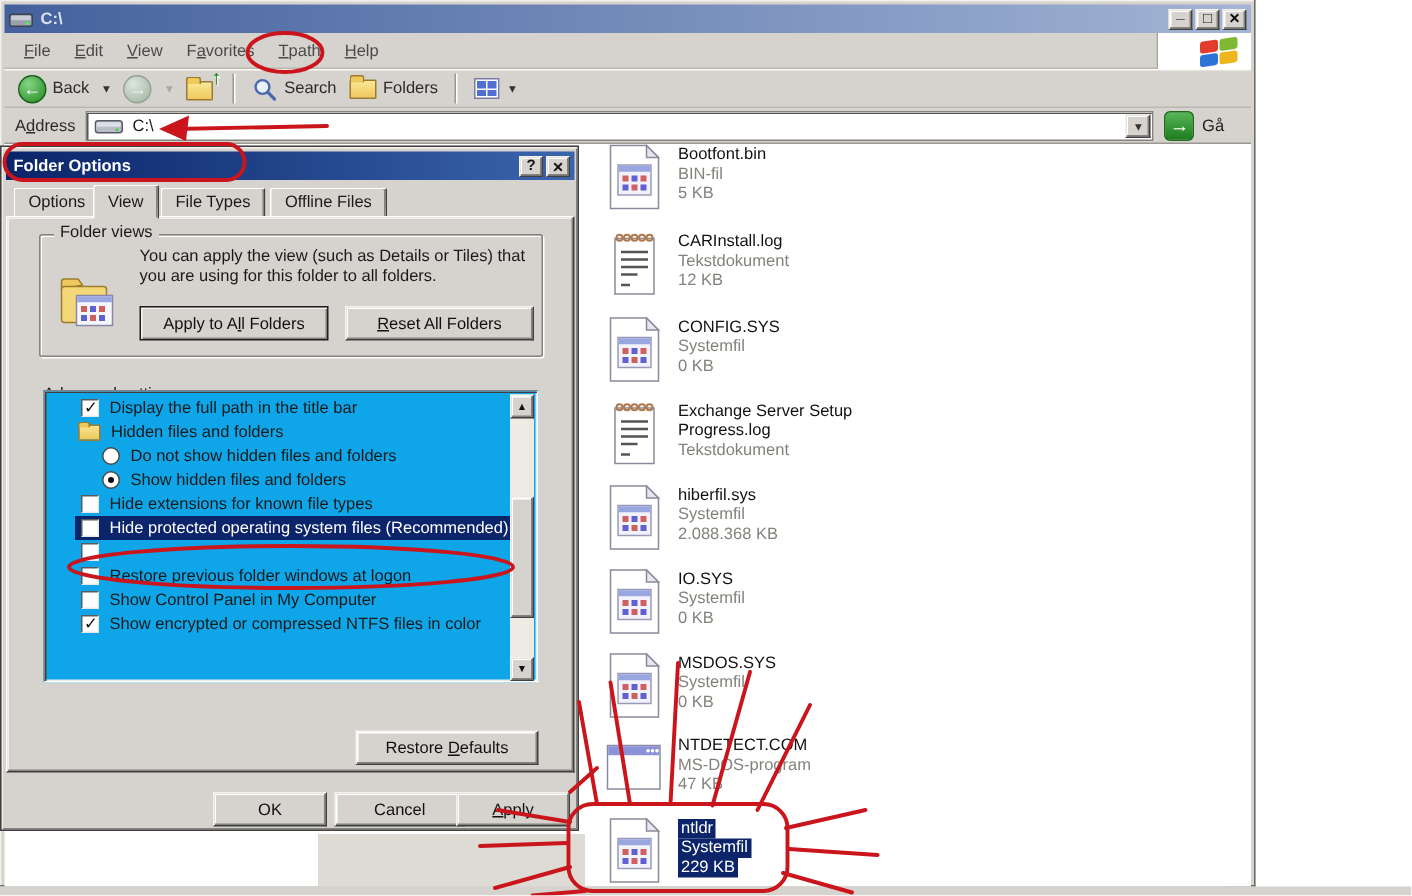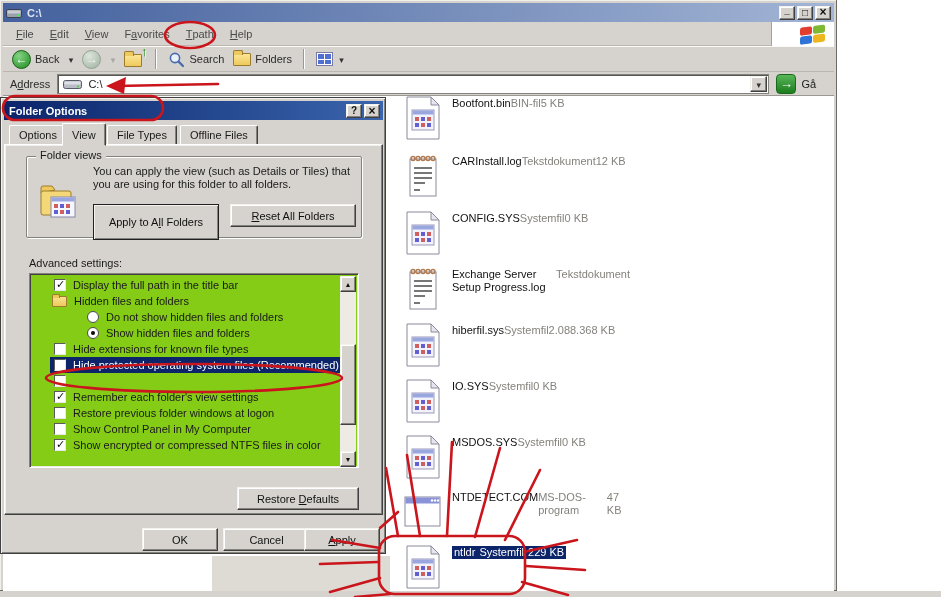--- a/index.html
+++ b/index.html
@@ -65,21 +65,21 @@
   .go-area{display:flex;align-items:center;gap:5px}
   .go-sq{width:20px;height:20px;border-radius:4px;border:1px solid #1a6a1a;position:relative;
     background:linear-gradient(#57b657,#1d7c1d)}
   .go-sq::after{content:"\2192";position:absolute;inset:0;display:flex;align-items:center;justify-content:center;
     color:#fff;font-weight:bold;font-size:13px}
 
   
   .content{position:absolute;left:3px;top:96px;width:831px;height:495px;background:#fff}
   .tile{position:absolute;left:403px;display:flex;gap:9px;width:250px;z-index:2}
   .ficon{width:40px;height:44px;flex:none}
-  .ftext{display:flex;flex-direction:row;width:178px;line-height:13px;padding-top:1px}
+  .ftext{display:flex;flex-direction:column;width:178px;line-height:13px;padding-top:1px}
   .fname{color:#111}
   .ftype,.fsize{color:#84827c}
   .tile.selected .fname,.tile.selected .ftype,.tile.selected .fsize{background:#0b246a;color:#fff;align-self:flex-start;padding:0 2px}
 
   .vscroll{position:absolute;left:818px;top:97px;width:17px;height:494px;background:#edebe4}
   .sbtn{position:absolute;left:0;right:0;height:16px;display:flex;align-items:center;justify-content:center;font-size:7px;color:#111}
   .sbtn.up::after{content:"\25B2"}
   .sbtn.dn::after{content:"\25BC"}
   .vscroll .sbtn{height:17px}
   .vs-thumb{position:absolute;left:0;right:0;top:328px;height:122px}
@@ -102,29 +102,29 @@
   .tabpage{position:absolute;left:3px;top:46px;width:379px;height:371px;background:#d6d3ce;border:1px solid;
     border-color:#fff #404040 #404040 #fff;box-shadow:inset -1px -1px 0 #84827c,inset 1px 1px 0 #f2f0ea}
   .group{position:absolute;left:21px;top:11px;width:336px;height:82px;border:1px solid #84827c;border-radius:2px;
     box-shadow:inset 1px 1px 0 #fff,1px 1px 0 #fff}
   .legend{position:absolute;left:9px;top:-8px;background:#d6d3ce;padding:0 4px}
   .gicon{position:absolute;left:12px;top:26px;width:40px;height:38px}
   .gdesc{position:absolute;left:66px;top:8px;width:264px;line-height:13px}
   .btn{background:#d6d3ce;border:1px solid;border-color:#f4f2ec #404040 #404040 #f4f2ec;
     box-shadow:inset -1px -1px 0 #84827c,inset 1px 1px 0 #fff;display:flex;align-items:center;justify-content:center;color:#111}
   .btn.default{border:1px solid #202020;box-shadow:inset 1px 1px 0 #f4f2ec,inset -1px -1px 0 #84827c}
-  .gbtn-apply{position:absolute;left:66px;top:47px;width:126px;height:36px}
+  .gbtn-apply{position:absolute;left:66px;top:47px;width:126px;height:23px}
   .gbtn-reset{position:absolute;left:203px;top:47px;width:126px;height:23px}
   .adv-label{position:absolute;left:24px;top:112px}
-  .listbox{position:absolute;left:24px;top:128px;width:330px;height:195px;background:#84cc16;border:1px solid;
+  .listbox{position:absolute;left:24px;top:115px;width:330px;height:195px;background:#0ea5e9;border:1px solid;
     border-color:#84827c #fff #fff #84827c;box-shadow:inset 1px 1px 0 #404040,inset -1px -1px 0 #ecebe4}
   .lrows{position:absolute;left:2px;top:3px;width:308px}
   .lrow{height:16px;display:flex;align-items:center;gap:7px;padding-left:22px;white-space:nowrap}
   .lrow.top{padding-left:20px}
-  .lrow.sub{padding-left:55px}
+  .lrow.sub{padding-left:36px}
   .lrow.selected{background:#0b246a;color:#fff;width:fit-content;margin-left:18px;padding-left:4px;padding-right:4px}
   .cb{width:12px;height:12px;background:#fff;border:1px solid;border-color:#5a5a5a #e8e8e8 #e8e8e8 #5a5a5a;position:relative;flex:none}
   .cb.checked::after{content:"\2713";position:absolute;left:1px;top:-2px;font-size:11px;font-weight:bold;color:#111}
   .radio{width:12px;height:12px;border-radius:50%;background:#fff;border:1px solid #4a4a4a;position:relative;flex:none}
   .radio.sel::after{content:"";position:absolute;left:3px;top:3px;width:4px;height:4px;border-radius:50%;background:#0a0a0a}
   .mini-folder{width:15px;height:11px;background:linear-gradient(#f8e290,#edc95c);border:1px solid #9c7c2c;border-radius:1px;position:relative;flex:none}
   .mini-folder::before{content:"";position:absolute;left:-1px;top:-3px;width:6px;height:3px;background:#edc95c;
     border:1px solid #9c7c2c;border-bottom:none;border-radius:2px 2px 0 0}
   .lscroll{position:absolute;right:2px;top:2px;width:16px;height:191px;background:#edebe4}
   .ls-thumb{position:absolute;left:0;right:0;top:68px;height:81px}
@@ -481,24 +481,20 @@
           <div class="lrow">
               <span class="cb"></span>
               <span>Hide extensions for known file types</span>
             </div>
           <div class="lrow selected">
               <span class="cb"></span>
               <span>Hide protected operating system files (Recommended)</span>
             </div>
           <div class="lrow">
               <span class="cb"></span>
-            </div>
-          <div class="lrow">
-              <span class="cb checked"></span>
-              <span>Remember each folder's view settings</span>
             </div>
           <div class="lrow">
               <span class="cb"></span>
               <span>Restore previous folder windows at logon</span>
             </div>
           <div class="lrow">
               <span class="cb"></span>
               <span>Show Control Panel in My Computer</span>
             </div>
           <div class="lrow">

